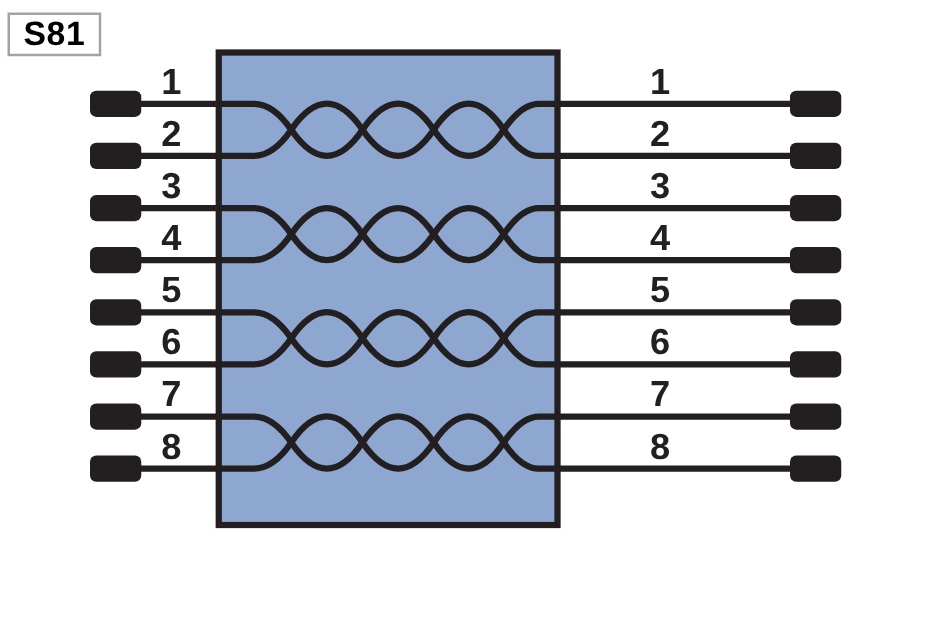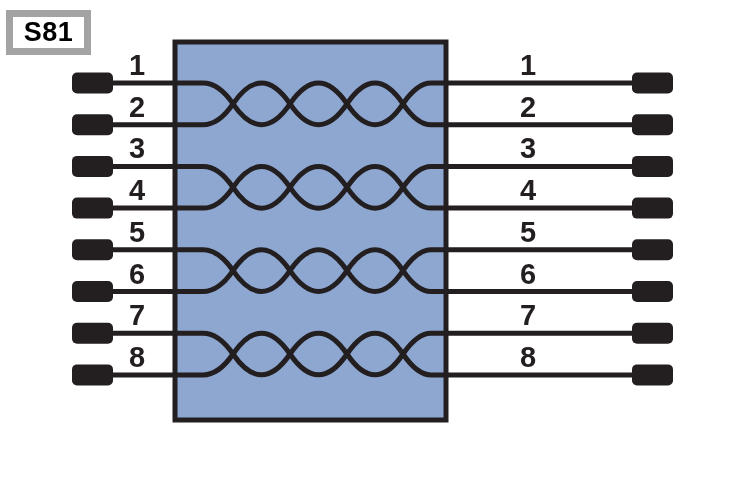--- a/index.html
+++ b/index.html
@@ -14,21 +14,21 @@
     background: #ffffff;
     overflow: hidden;
     font-family: "Liberation Sans", sans-serif;
   }
   #s81-label {
     position: absolute;
     left: 6px;
     top: 10px;
     width: 71px;
     height: 31px;
-    border: 7px solid #a3a3a3;
+    border: 2px solid #a3a3a3;
     background: #ffffff;
     display: flex;
     align-items: center;
     justify-content: center;
     font-weight: bold;
     font-size: 27px;
     line-height: 1;
     color: #000000;
     letter-spacing: 0.5px;
   }

